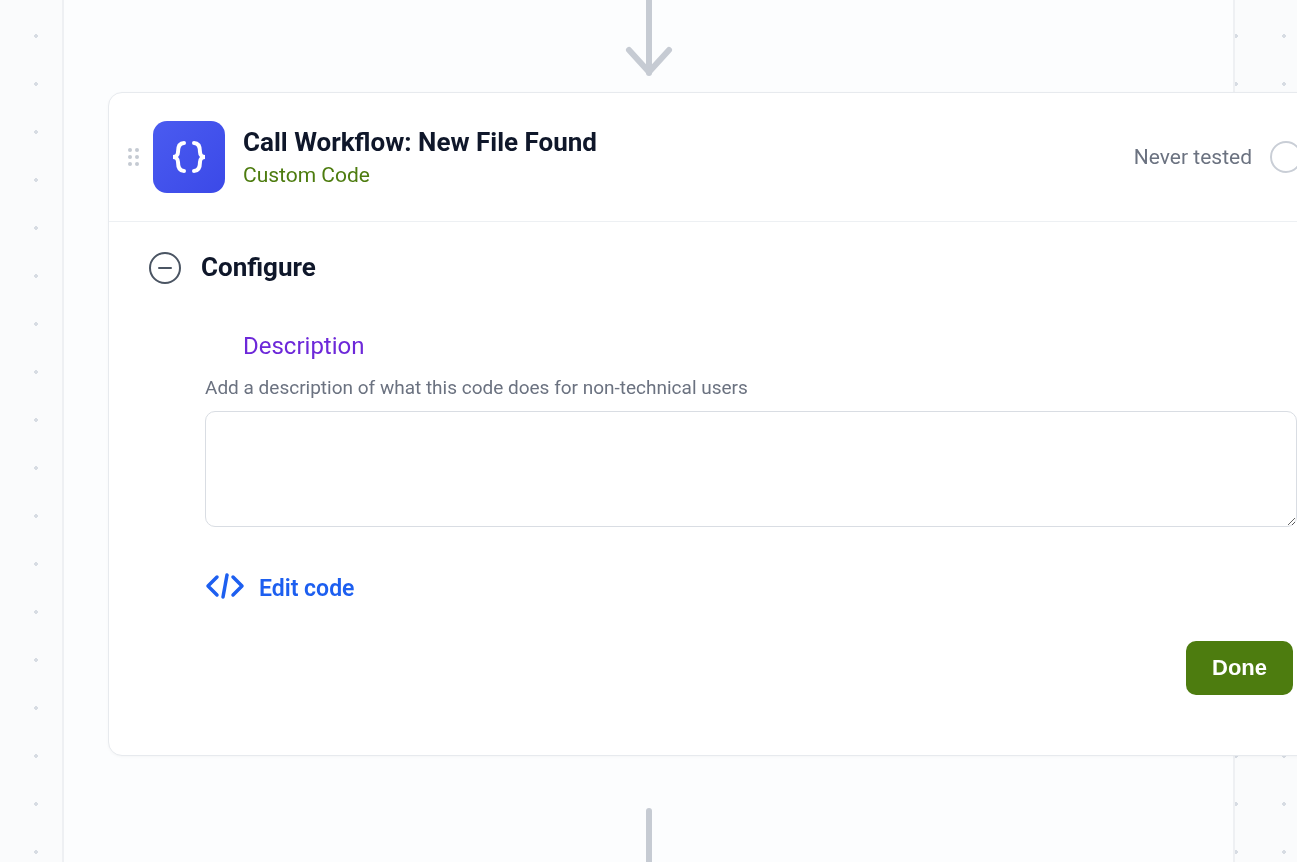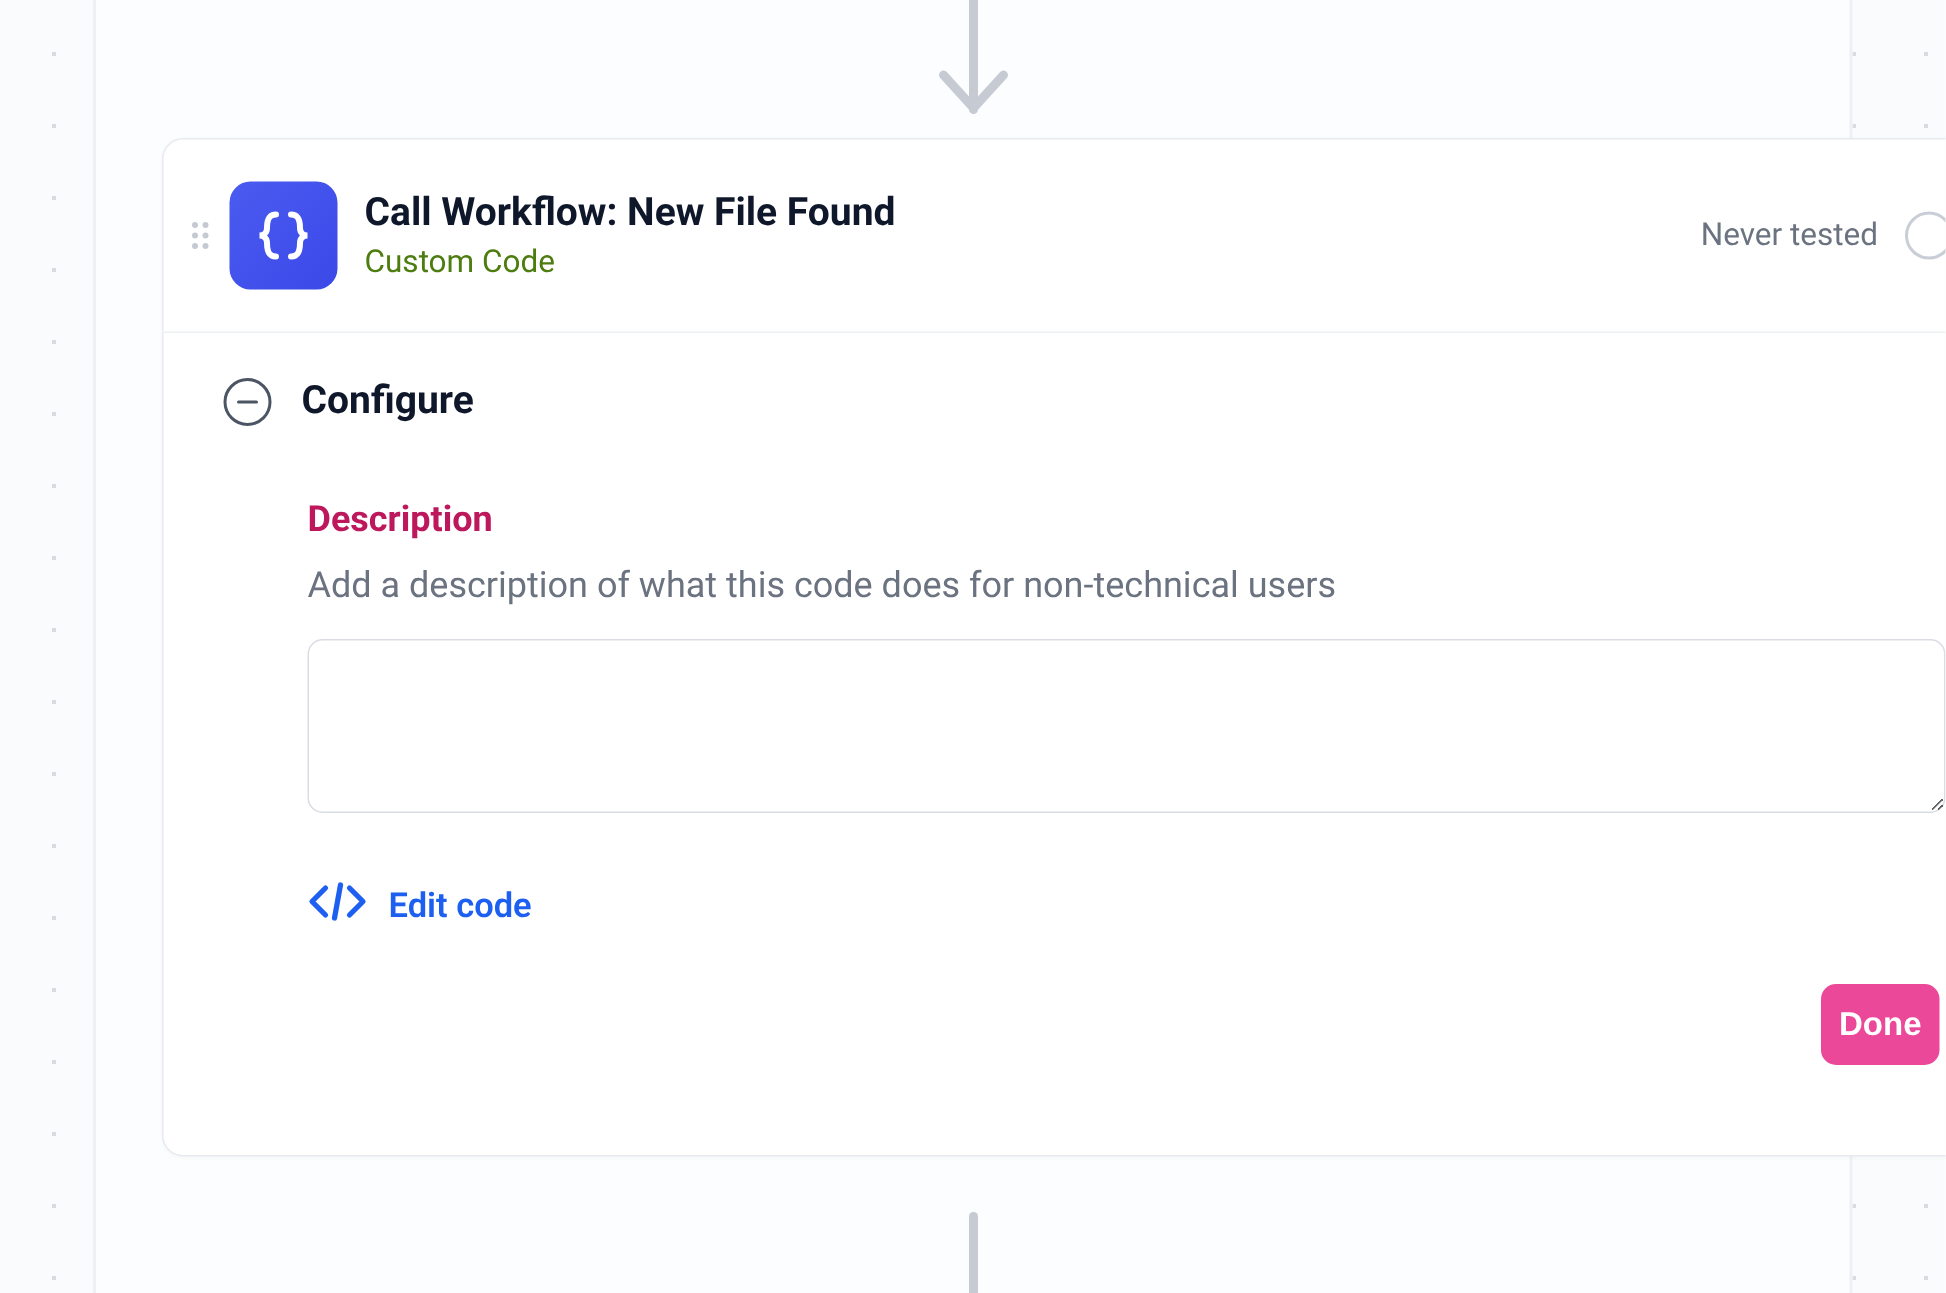--- a/index.html
+++ b/index.html
@@ -193,28 +193,29 @@
     font-weight: 700;
     color: #0f172a;
   }
 
   .form-area {
     padding-left: 56px;
     padding-right: 36px;
   }
   .field-label {
     font-size: 24px;
-    font-weight: 700;
-    color: #be185d;
+    font-weight: 400;
+    color: #6d28d9;
     margin-bottom: 16px;
+    margin-left: 38px;
   }
   .field-help {
-    font-size: 24px;
+    font-size: 19px;
     color: #6b7280;
-    margin-bottom: 22px;
+    margin-bottom: 12px;
   }
   .desc-input {
     width: 100%;
     height: 116px;
     border: 1px solid #d9dde3;
     border-radius: 10px;
     padding: 14px 16px;
     font-size: 18px;
     font-family: inherit;
     resize: vertical;
@@ -233,27 +234,27 @@
     font-weight: 600;
     color: #1d5ff0;
   }
 
   .footer-row {
     display: flex;
     justify-content: flex-end;
     padding: 36px 40px 30px 0;
   }
   .done-btn {
-    background: #ec4899;
+    background: #4d7c0f;
     color: #fff;
     font-size: 22px;
     font-weight: 600;
     border: none;
     border-radius: 10px;
-    padding: 14px 12px;
+    padding: 14px 26px;
     cursor: pointer;
   }
 </style>
 </head>
 <body>
 
 <div class="dot-bg"></div>
 <div class="vertical-columns"></div>
 
 <div class="arrow-line-top"></div>

